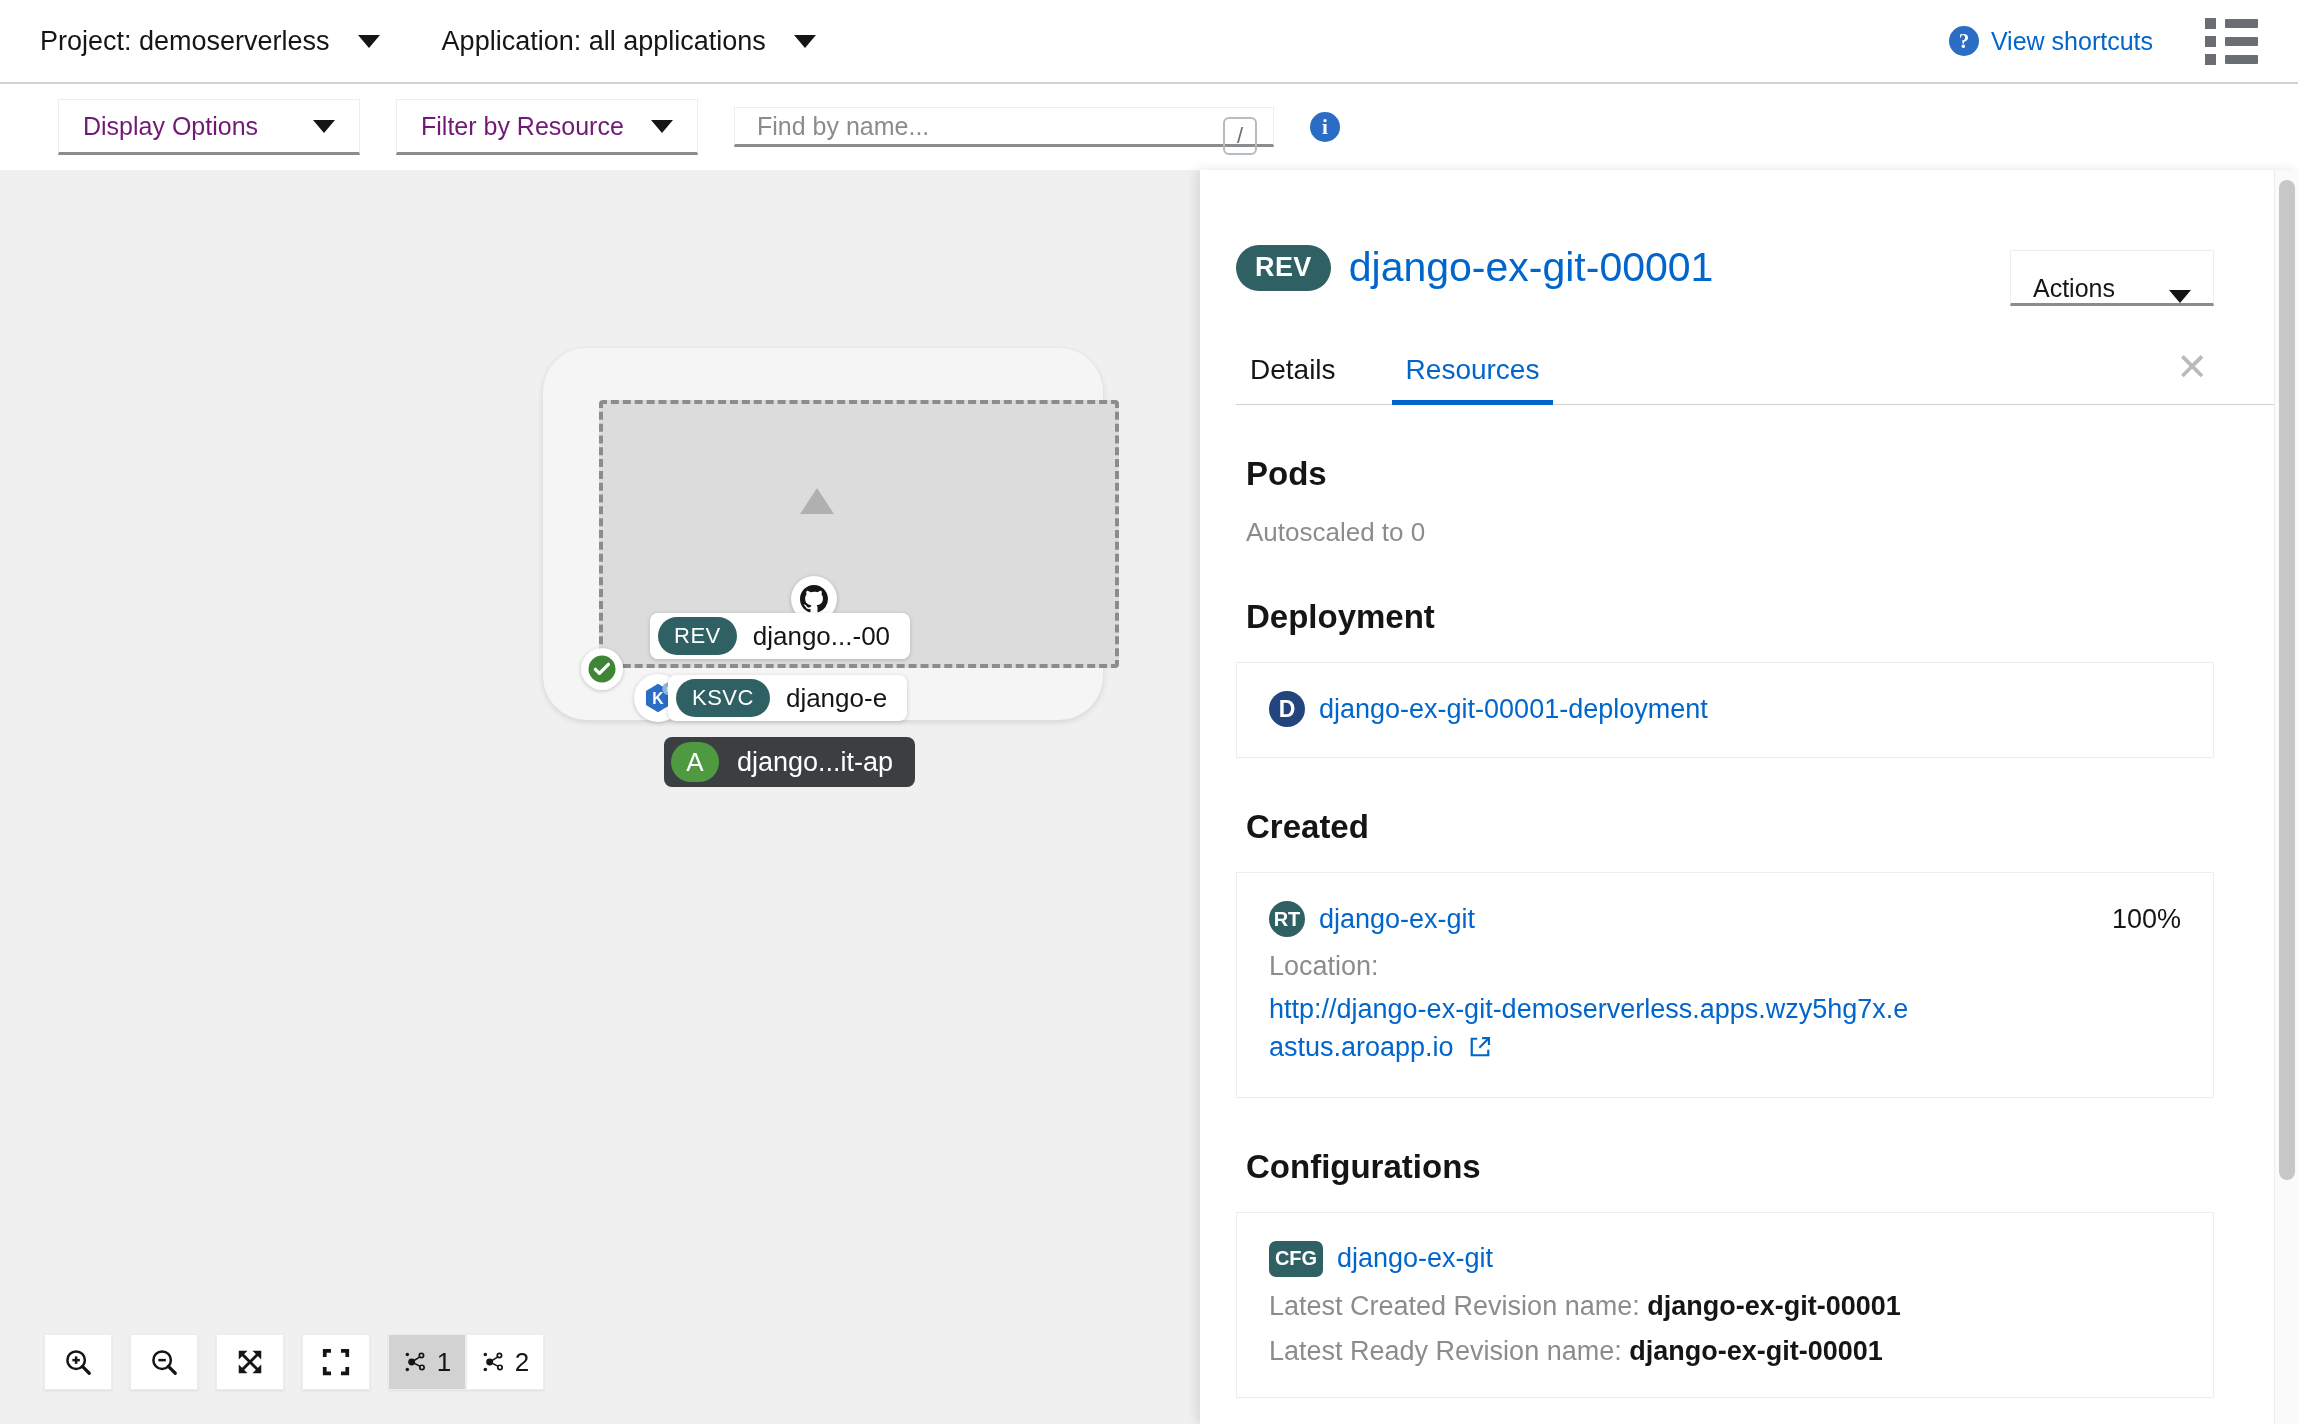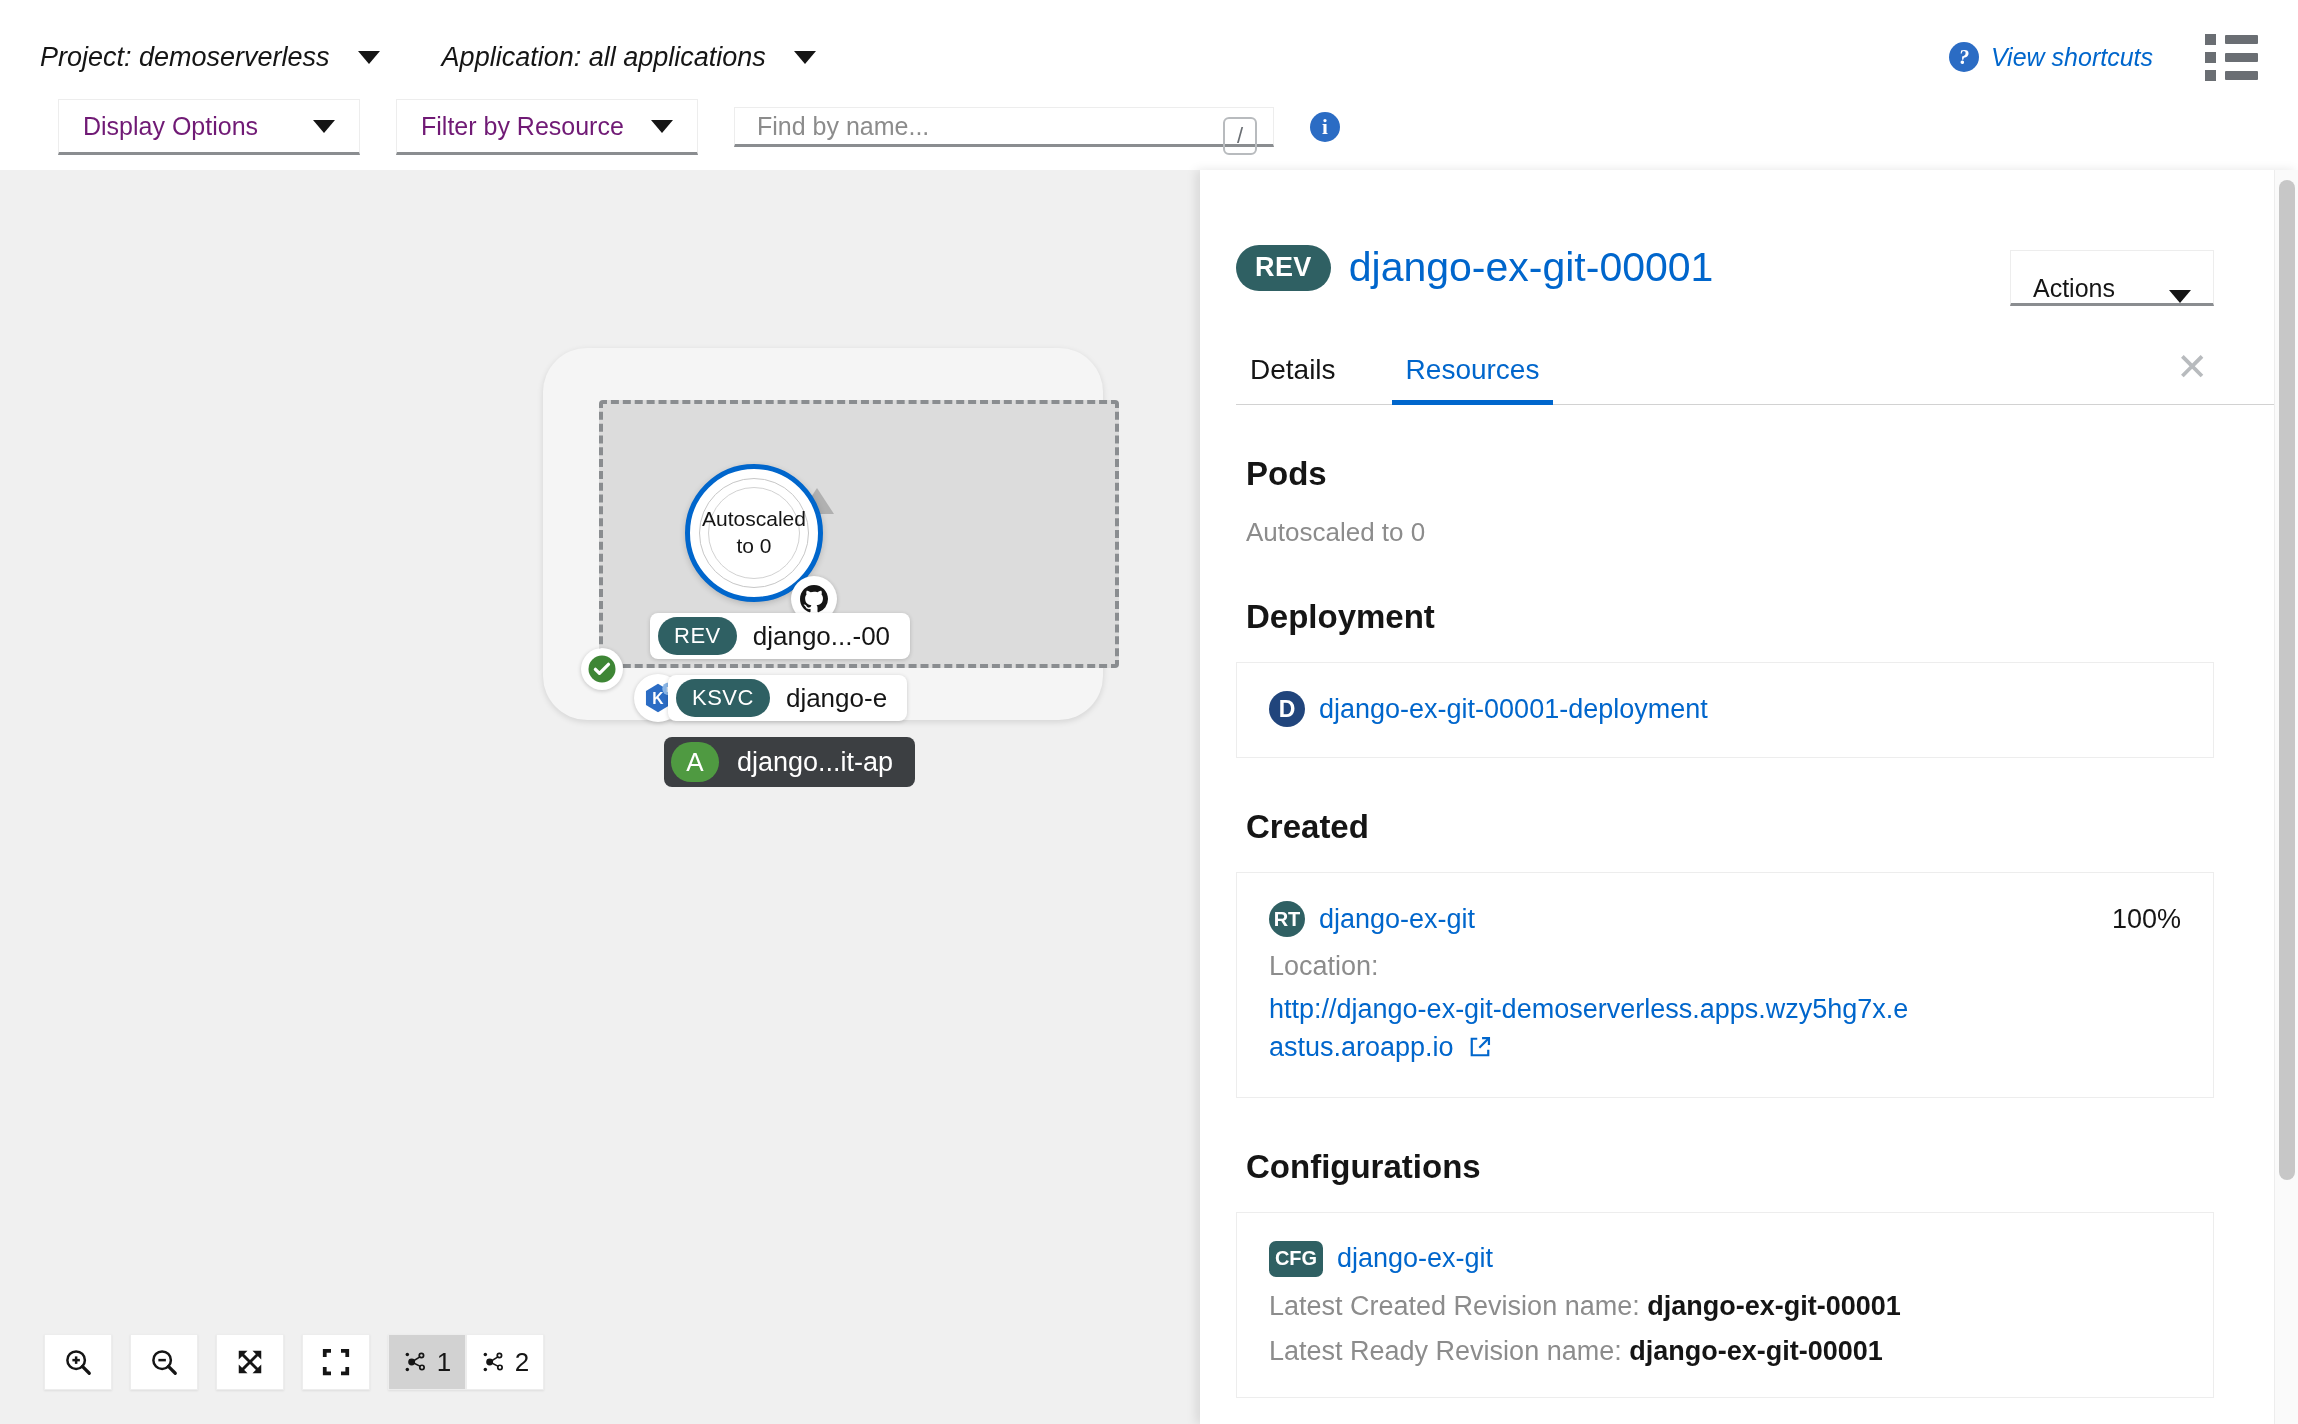--- a/index.html
+++ b/index.html
@@ -5,23 +5,23 @@
   * { box-sizing: border-box; margin: 0; padding: 0; }
   html, body {
     width: 2298px; height: 1424px;
     font-family: "Liberation Sans", sans-serif;
     background: #ffffff; overflow: hidden;
   }
   #app { position: relative; width: 2298px; height: 1424px; }
 
   
   .projectbar {
-    position: absolute; left: 0; top: 16px; width: 2298px; height: 84px;
+    position: absolute; left: 0; top: 0; width: 2298px; height: 84px;
     background: #fff; border-bottom: 2px solid #d2d2d2;
-    display: flex; align-items: center; padding: 0 40px; font-style: italic;
+    display: flex; align-items: center; padding: 0 40px;
   }
   .pb-select {
     display: flex; align-items: center; gap: 28px;
     font-size: 27px; color: #151515; cursor: pointer; white-space: nowrap;
   }
   .pb-select.second { margin-left: 62px; }
   .caret {
     width: 0; height: 0; border-left: 11px solid transparent;
     border-right: 11px solid transparent; border-top: 13px solid #151515;
   }
@@ -305,28 +305,20 @@
   </div>
 
   <div class="canvas">
 
     <div class="app-group"></div>
 
     <div class="ksvc-box"></div>
 
     <div class="arrow-up"></div>
 
-    <div class="rev-circle">
-      <div class="inner-ring"></div>
-      <div class="inner-ring2"></div>
-      <div class="label">
-        <span>Autoscaled</span>
-        <span>to 0</span>
-      </div>
-    </div>
 
     <div class="gh-badge">
       <svg width="28" height="28" viewBox="0 0 16 16" aria-hidden="true">
         <path fill="#151515" d="M8 0C3.58 0 0 3.58 0 8c0 3.54 2.29 6.53 5.47 7.59.4.07.55-.17.55-.38
           0-.19-.01-.82-.01-1.49-2.01.37-2.53-.49-2.69-.94-.09-.23-.48-.94-.82-1.13-.28-.15-.68-.52-.01-.53.63-.01
           1.08.58 1.23.82.72 1.21 1.87.87 2.33.66.07-.52.28-.87.51-1.07-1.78-.2-3.64-.89-3.64-3.95
           0-.87.31-1.59.82-2.15-.08-.2-.36-1.02.08-2.12 0 0 .67-.21 2.2.82a7.4 7.4 0 0 1 2-.27c.68 0 1.36.09
           2 .27 1.53-1.04 2.2-.82 2.2-.82.44 1.1.16 1.92.08 2.12.51.56.82 1.27.82 2.15 0 3.07-1.87 3.75-3.65
           3.95.29.25.54.73.54 1.48 0 1.07-.01 1.93-.01 2.2 0 .21.15.46.55.38A8.01 8.01 0 0 0 16 8c0-4.42-3.58-8-8-8z"></path>
       </svg>

